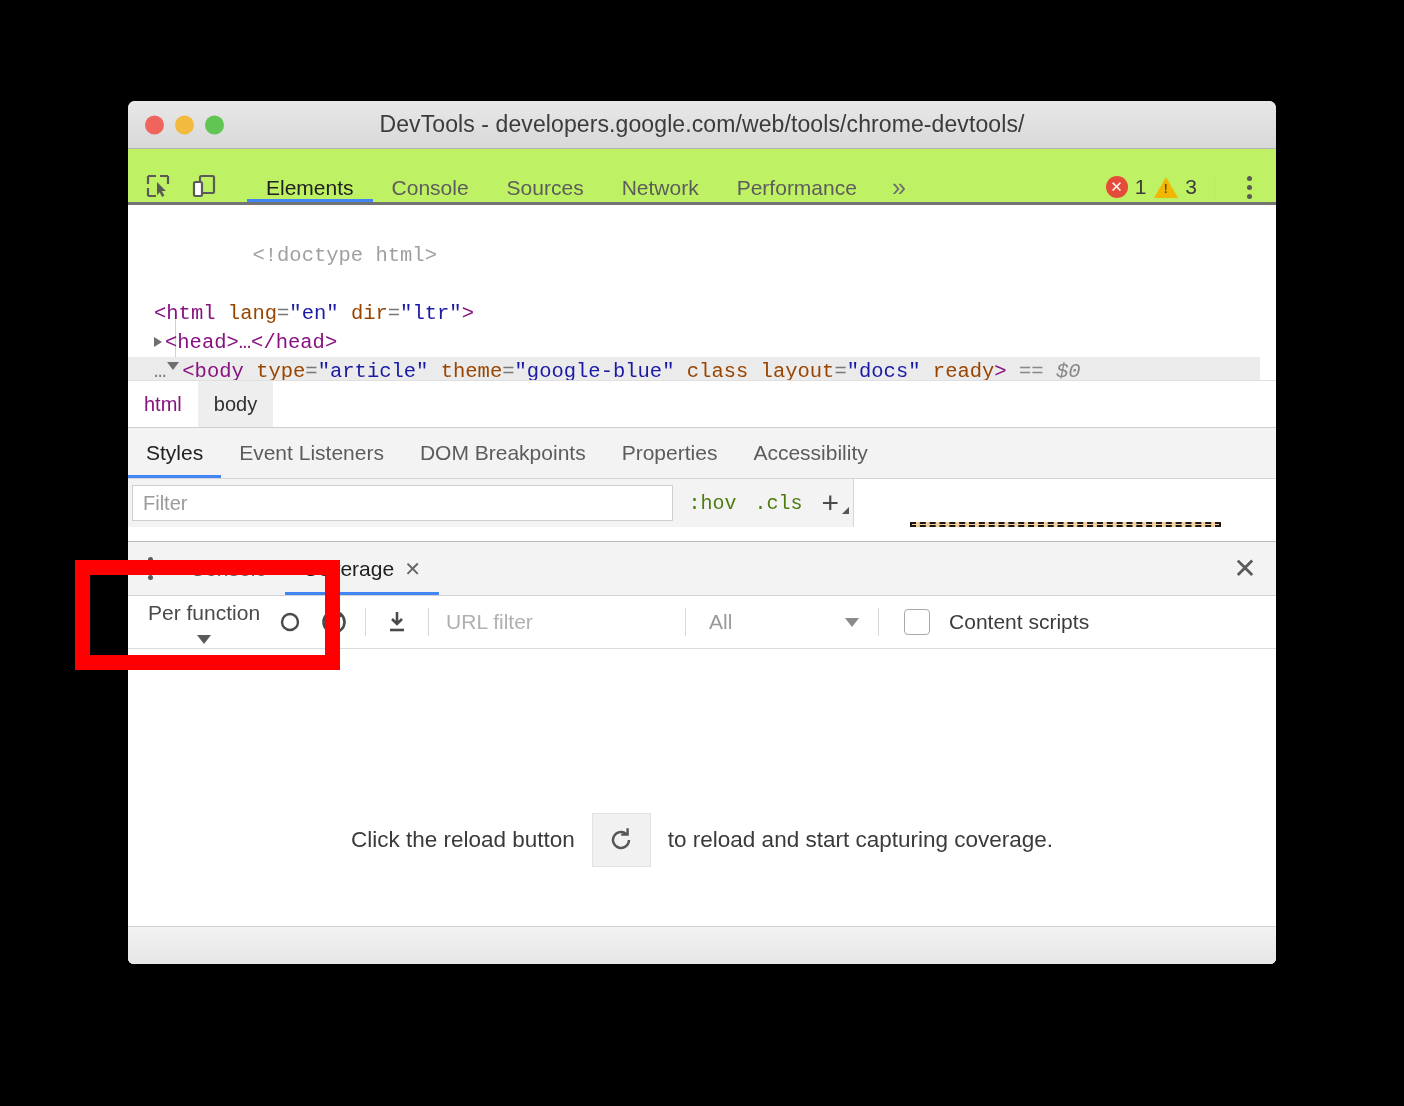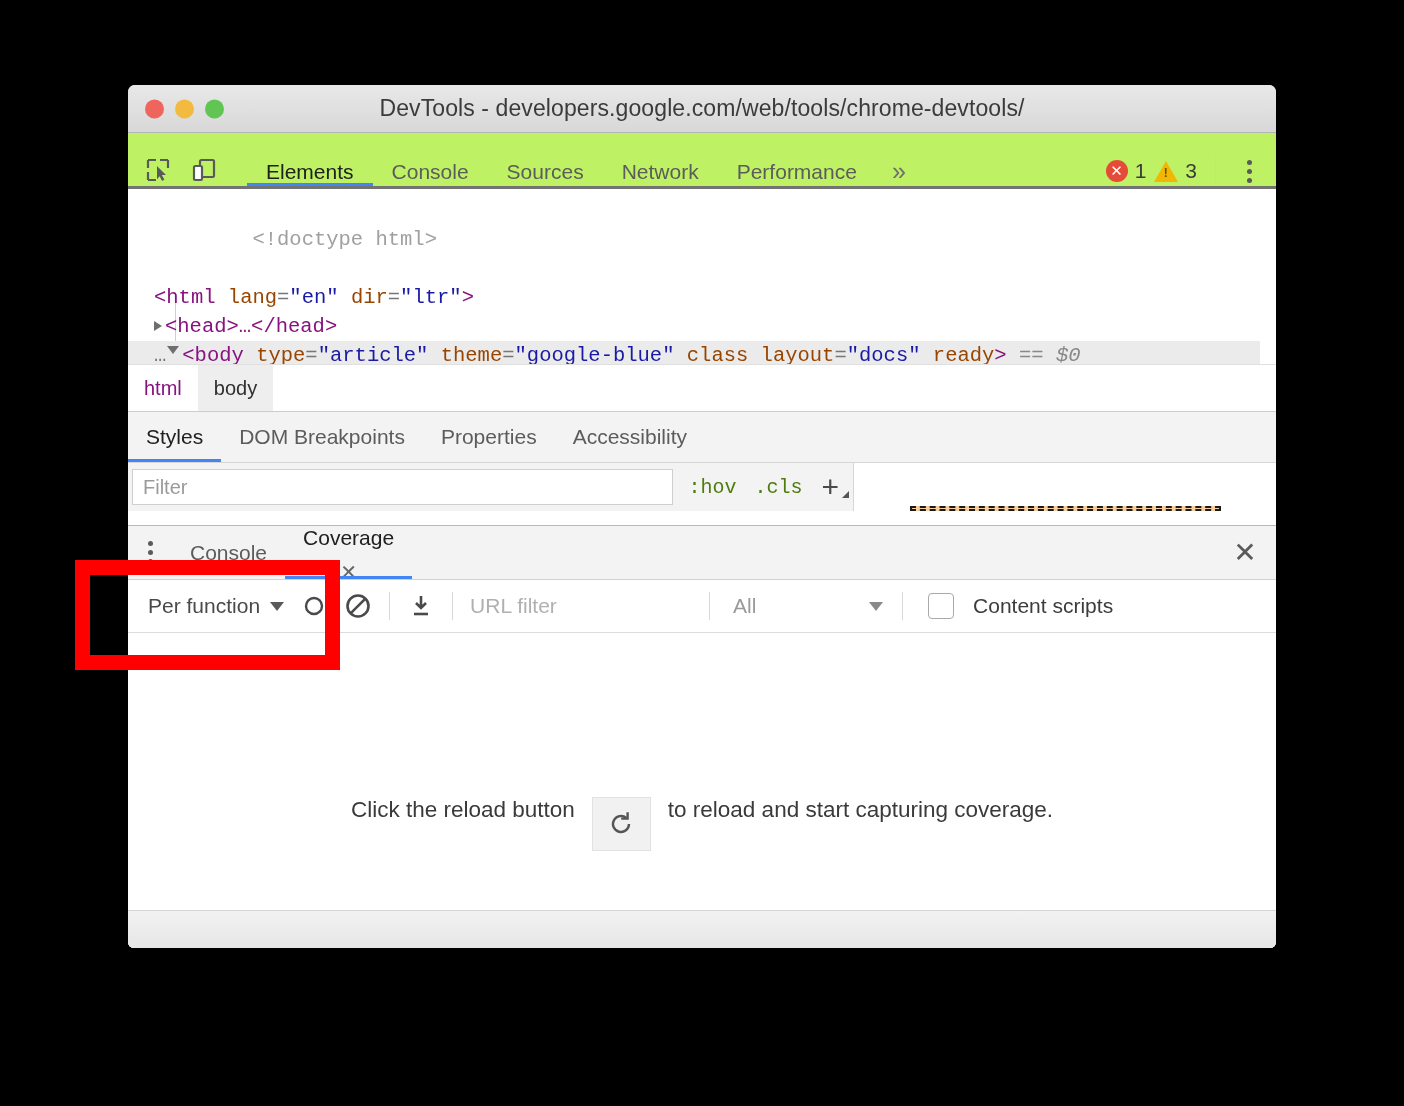--- a/index.html
+++ b/index.html
@@ -16,21 +16,21 @@
     position: relative;
     width: 1404px;
     height: 1106px;
     background: #000000;
   }
 
   
   .window {
     position: absolute;
     left: 128px;
-    top: 85px;
+    top: 101px;
     width: 1148px;
     height: 863px;
     background: #ffffff;
     border-radius: 7px 7px 6px 6px;
     overflow: hidden;
     box-shadow: 0 1px 3px rgba(0,0,0,0.35);
   }
 
   
   .titlebar {
@@ -346,21 +346,21 @@
   .drawer-kebab i { width:5px;height:5px;border-radius:50%;background:#5a5a5a;display:block; }
   .dtab {
     display:flex; align-items:center;
     padding: 0 18px;
     font-size: 21px;
     color: #5c5c5c;
     position: relative;
     white-space: nowrap;
     gap: 10px;
   }
-  .dtab.active { color: #202020; flex-direction: column; }
+  .dtab.active { color: #202020; }
   .dtab.active::after {
     content:""; position:absolute; left:0; right:0; bottom:0;
     height:3px; background:#4285f4;
   }
   .dtab .xclose { font-size: 20px; color:#666; }
   .drawer-close {
     margin-left: auto;
     width: 62px;
     display:flex; align-items:center; justify-content:center;
     font-size: 28px;
@@ -373,20 +373,21 @@
     background: #ffffff;
     border-bottom: 1px solid #dcdcdc;
     display: flex;
     align-items: center;
     padding-left: 12px;
   }
   .cov-select {
     display:flex; align-items:center; gap:10px;
     font-size: 21px; color: #4a4a4a;
     padding: 0 8px;
+    flex-direction: column;
   }
   .caret {
     width:0;height:0;
     border-left:7px solid transparent;
     border-right:7px solid transparent;
     border-top:9px solid #5a5a5a;
   }
   .cov-icon {
     width: 44px; height: 44px;
     display:flex; align-items:center; justify-content:center;
@@ -426,21 +427,21 @@
     flex: 1;
     background: #fff;
     display: flex;
     align-items: flex-start;
     justify-content: center;
     padding-top: 164px;
     box-sizing: border-box;
   }
   .cov-hint {
     display: flex;
-    align-items: flex-start;
+    align-items: center;
     gap: 17px;
     font-size: 22.5px;
     color: #3a3a3a;
   }
   .reload-chip {
     width: 57px; height: 52px;
     background: #f1f1f1;
     border: 1px solid #e2e2e2;
     display:flex; align-items:center; justify-content:center;
     color: #555;
@@ -562,20 +563,23 @@
       <div class="crumb c-body">
           <span>body</span>
         </div>
     </div>
 
     <div class="pane-tabs">
       <div class="pane-tab active">
           <span>Styles</span>
         </div>
       <div class="pane-tab">
+          <span>Event Listeners</span>
+        </div>
+      <div class="pane-tab">
           <span>DOM Breakpoints</span>
         </div>
       <div class="pane-tab">
           <span>Properties</span>
         </div>
       <div class="pane-tab">
           <span>Accessibility</span>
         </div>
     </div>
 

